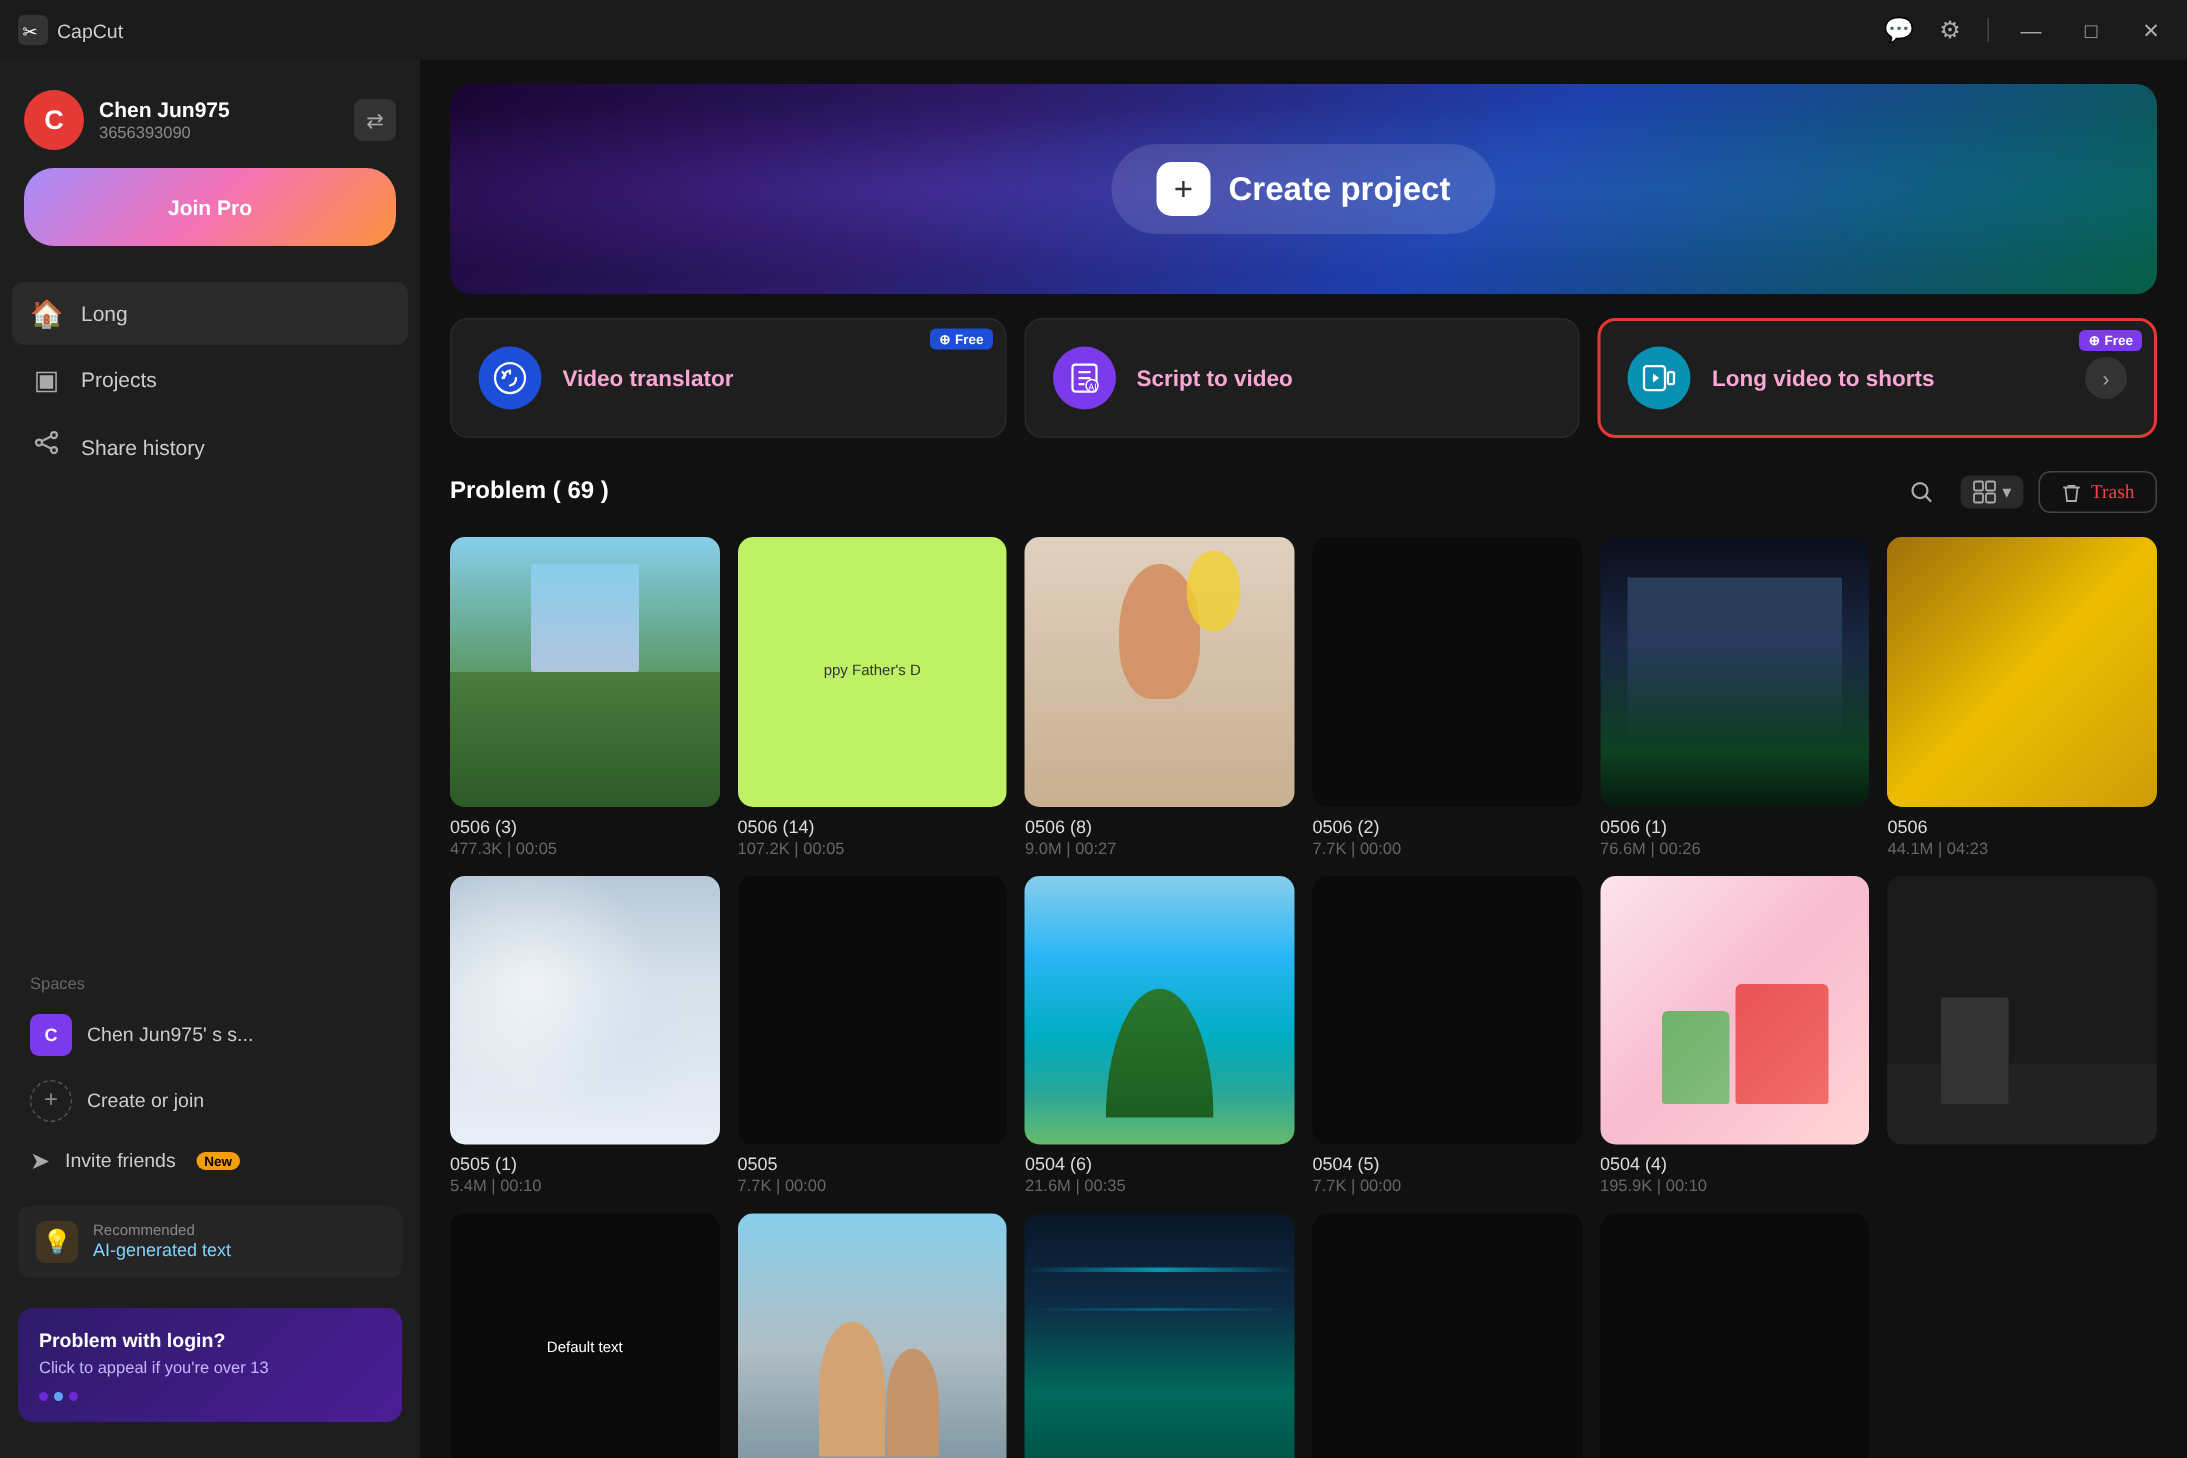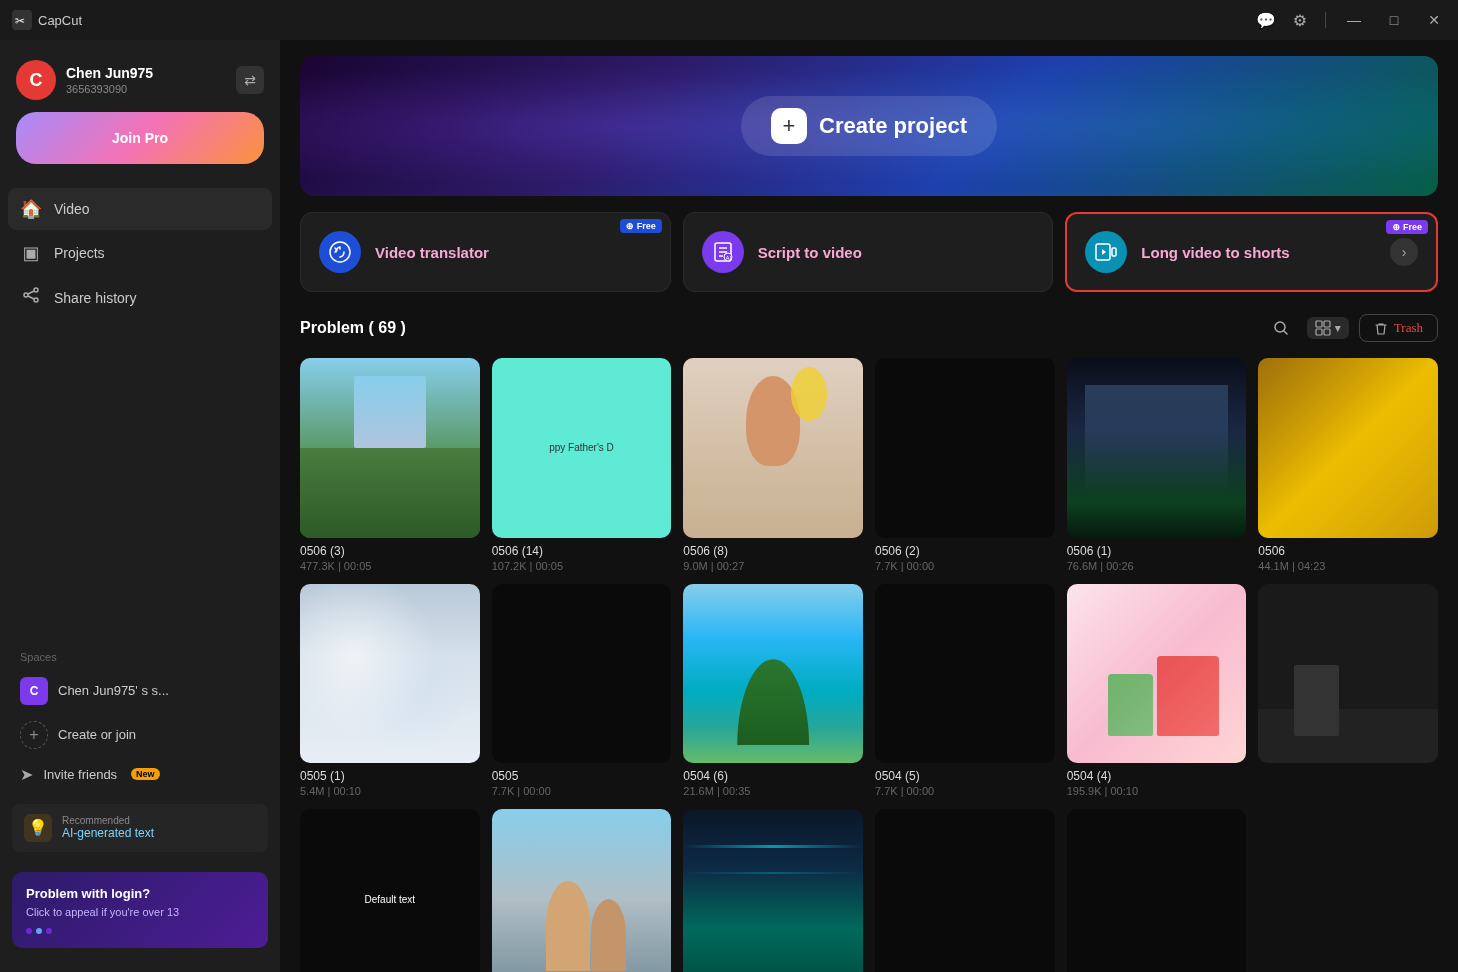--- a/index.html
+++ b/index.html
@@ -464,21 +464,21 @@
           <div class="user-id">3656393090</div>
         </div>
         <div class="switch-btn">⇄</div>
       </div>
       <button class="join-pro-btn">Join Pro</button>
     </div>
 
     <div class="sidebar-nav">
       <div class="nav-item active">
         <span class="nav-icon">🏠</span>
-        <span>Video</span>
+        <span>Long</span>
       </div>
       <div class="nav-item">
         <span class="nav-icon">▣</span>
         <span>Projects</span>
       </div>
       <div class="nav-item">
         <span class="nav-icon">
           <svg width="18" height="18" viewBox="0 0 18 18" fill="none">
             <circle cx="14" cy="4" r="2" stroke="#aaa" stroke-width="1.5"></circle>
             <circle cx="4" cy="9" r="2" stroke="#aaa" stroke-width="1.5"></circle>
@@ -625,21 +625,21 @@
           <div style="width:100%;height:100%;position:relative;">
             <div style="position:absolute;bottom:0;left:0;right:0;height:50%;background:linear-gradient(180deg,#4a7c3f,#2d5a27);"></div>
             <div style="position:absolute;top:10%;left:30%;right:30%;height:40%;background:linear-gradient(180deg,#87ceeb,#b0c4de);border-radius:2px;"></div>
           </div>
         </div>
         <div class="project-name">0506 (3)</div>
         <div class="project-meta">477.3K | 00:05</div>
       </div>
 
       <div class="project-item">
-        <div class="project-thumb" style="background: #5eead4; display: flex; align-items: center; justify-content: center; position: relative;">
+        <div class="project-thumb" style="background: #bef264; display: flex; align-items: center; justify-content: center; position: relative;">
           <span style="color:#333;font-size:10px;text-align:center;padding:4px;">ppy Father's D</span>
         </div>
         <div class="project-name">0506 (14)</div>
         <div class="project-meta">107.2K | 00:05</div>
       </div>
 
       <div class="project-item">
         <div class="project-thumb" style="background: linear-gradient(rgb(224, 208, 192), rgb(200, 176, 144)); position: relative;">
           <div style="width:100%;height:100%;position:relative;">
             <div style="position:absolute;top:10%;left:50%;transform:translateX(-50%);width:30%;height:50%;background:#d4956b;border-radius:50% 50% 40% 40%;"></div>

